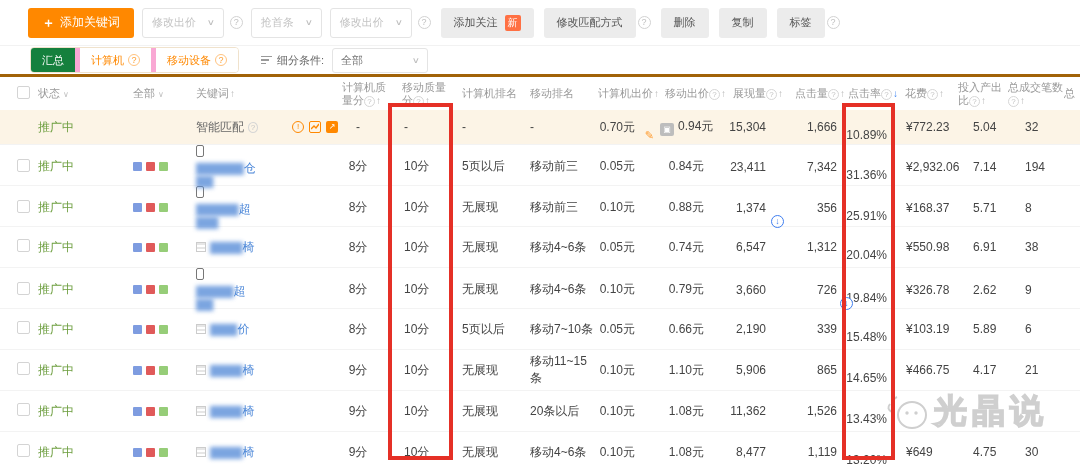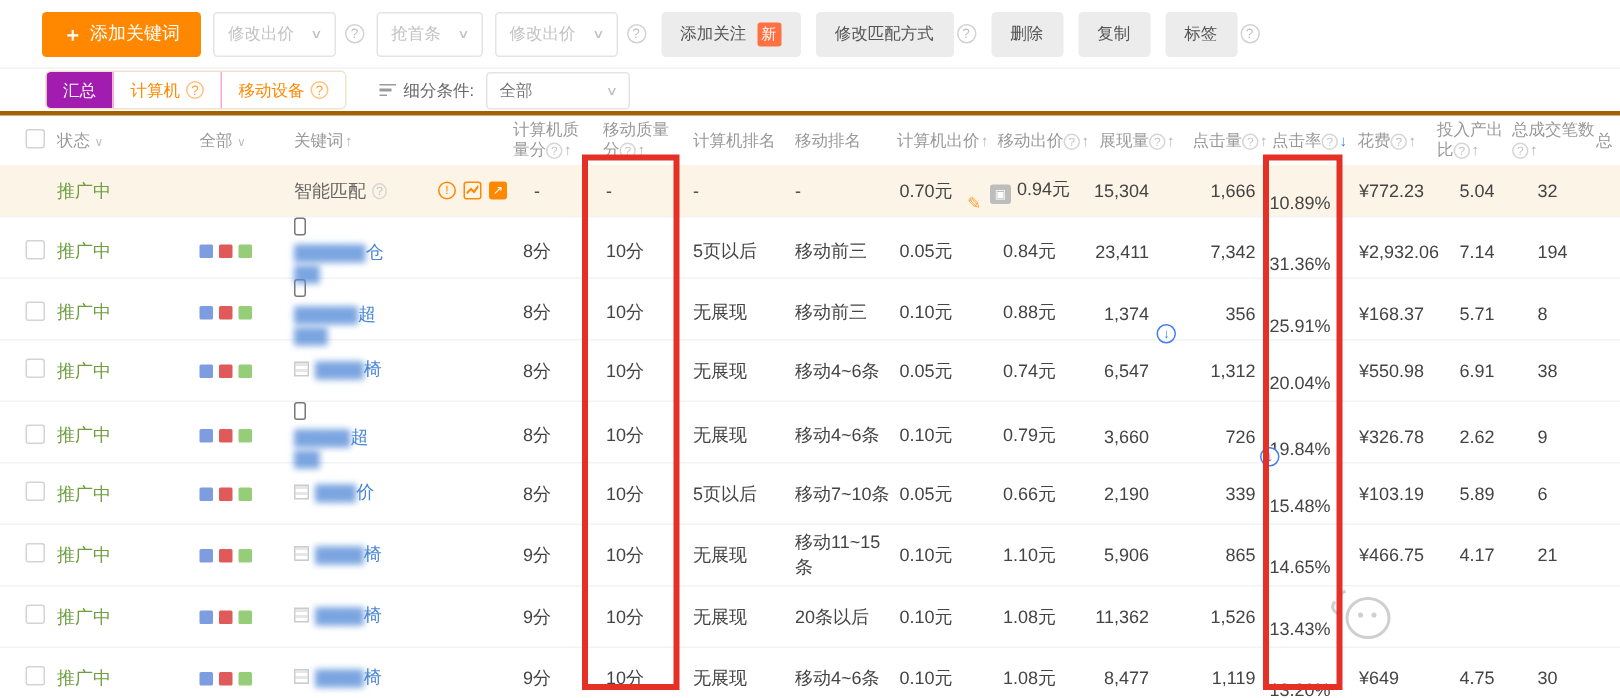--- a/index.html
+++ b/index.html
@@ -18,23 +18,23 @@
     font-size: 11px; display: inline-flex; align-items: center; gap: 4px; padding: 0 13px; margin-left: 10px; cursor: pointer; }
   .help { width: 13px; height: 13px; border: 1px solid #d2d2d2; border-radius: 50%; color: #c0c0c0;
     font-size: 9px; line-height: 11px; text-align: center; display: inline-block; flex: none; margin-left: 6px; }
   .help.inbtn { margin-left: 2px; }
   .badge-new { background: #ff7043; color: #fff; font-size: 10px; border-radius: 2px; padding: 1px 3px; margin-left: 3px; }
 
   
   .tb2 { height: 28px; display: flex; align-items: center; padding-left: 30px; }
   .tabs { display: inline-flex; border: 1px solid #f0e2cc; border-radius: 4px; overflow: hidden; height: 26px; }
   .tab { display: inline-flex; align-items: center; gap: 4px; padding: 0 11px; font-size: 11px;
-    color: #ff8800; background: #fff; border-left: 1px solid #f9a8d4; cursor: pointer; }
+    color: #ff8800; background: #fff; border-left: 5px solid #f9a8d4; cursor: pointer; }
   .tab:first-child { border-left: none; }
-  .tab.active { background: #a21caf; color: #fff; }
+  .tab.active { background: #15803d; color: #fff; }
   .tab .help { border-color: #ffc37f; color: #ffa033; margin-left: 0; width: 12px; height: 12px; line-height: 10px; }
   .filterlab { display: inline-flex; align-items: center; gap: 5px; font-size: 11px; color: #666; margin-left: 22px; }
   .fbars { display: inline-block; width: 11px; }
   .fbars i { display: block; height: 1.5px; background: #9a9a9a; margin: 2px 0; }
   .fbars i:nth-child(2) { width: 8px; } .fbars i:nth-child(3) { width: 5px; }
   .seldd { width: 96px; height: 25px; border: 1px solid #e4e4e4; border-radius: 3px; margin-left: 8px;
     display: inline-flex; align-items: center; justify-content: space-between; padding: 0 8px; font-size: 11px; color: #777; cursor: pointer; }
 
   
   .grid { display: grid; align-items: center; padding-left: 12px;
@@ -432,15 +432,16 @@
   <div class="redbox" id="rb2"></div>
 
   <div class="wm">
     <svg width="48" height="40" viewBox="0 0 48 40">
       <ellipse cx="28" cy="23" rx="14" ry="13" fill="rgba(255,255,255,0.85)" stroke="#cfcfcf" stroke-width="2"></ellipse>
       <circle cx="23" cy="21" r="1.7" fill="#cfcfcf"></circle>
       <circle cx="32" cy="21" r="1.7" fill="#cfcfcf"></circle>
       <path d="M6 12 q-4 5 2 8" stroke="#cfcfcf" stroke-width="2" fill="none"></path>
       <path d="M13 5 q-5 2 -3 7" stroke="#cfcfcf" stroke-width="2" fill="none"></path>
     </svg>
+    <span class="wm-text">光晶说</span>
   </div>
 
 </div>
 
 </body></html>

